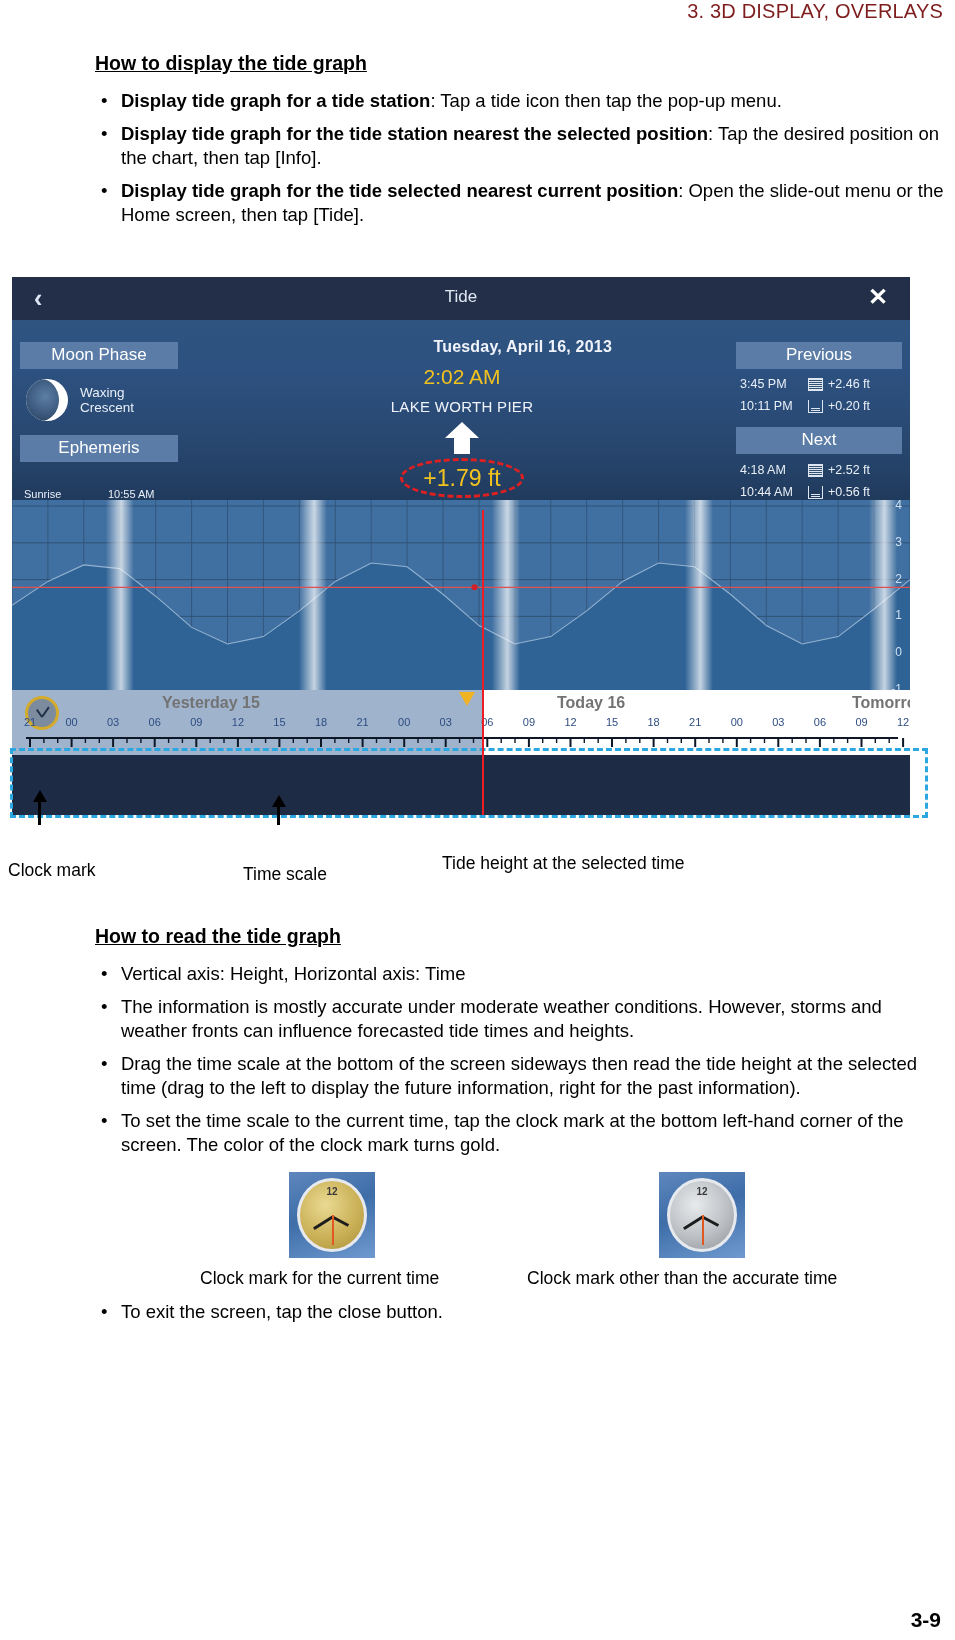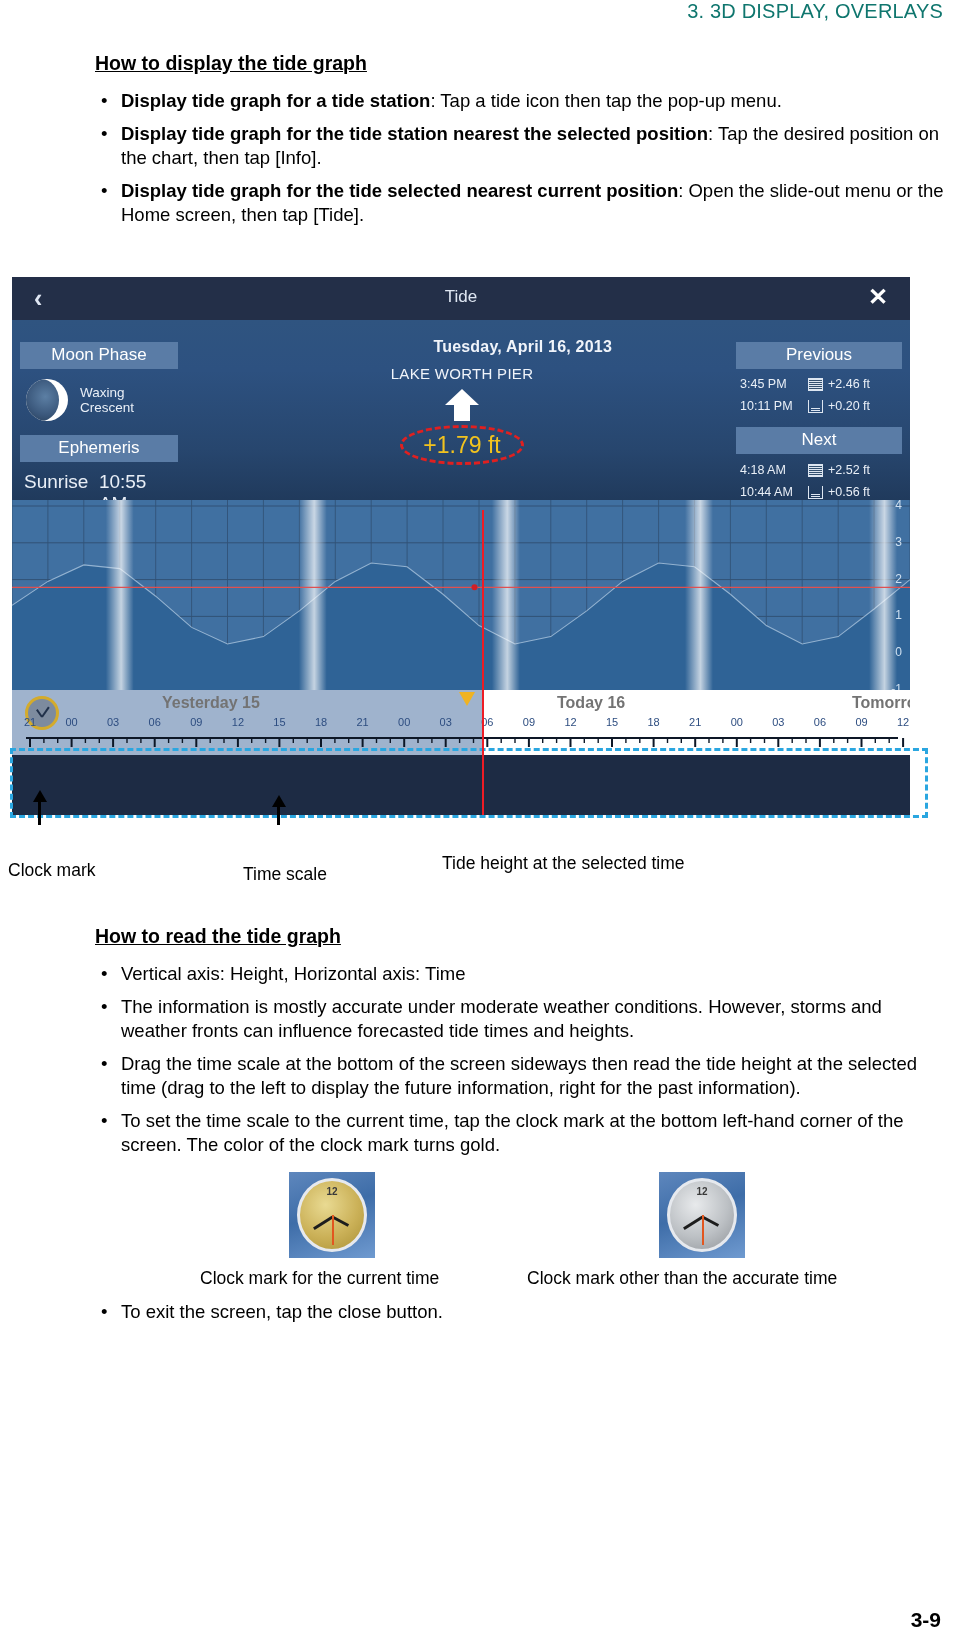--- a/index.html
+++ b/index.html
@@ -13,21 +13,21 @@
     color: #000;
     overflow: hidden;
   }
 
   
   .page-header {
     position: absolute;
     top: 0px; right: 12px;
     font-size: 20px;
     letter-spacing: .2px;
-    color: #0f766e;
+    color: #7f1d1d;
   }
   .page-footer {
     position: absolute;
     bottom: 8px; right: 14px;
     font-size: 21px;
     font-weight: bold;
   }
 
   
   .sec-title {
@@ -113,22 +113,22 @@
     position: absolute; left: -3px; top: 0;
     width: 36px; height: 42px;
     border-radius: 50%;
     background: radial-gradient(circle at 62% 42%, #5c7fa4 0%, #3b587c 55%, #22374f 100%);
   }
   .moon-label {
     color: #e9eff7; font-size: 13.5px; margin-left: 12px;
   }
   .eph-head { margin-top: 14px; }
   .eph-row {
-    display: flex; color: #e9eff7; font-size: 19px;
-    margin-top: 9px; padding-left: 4px;
+    display: flex; color: #e9eff7; font-size: 11px;
+    margin-top: 26px; padding-left: 4px; gap: 8px;
   }
   .eph-row .k { width: 76px; }
   .eph-row .v { }
 
   
   .col-center {
     position: absolute; left: 300px; top: 18px; width: 300px;
     text-align: center; color: #f0f4fa;
   }
   .c-date { font-size: 16px; font-weight: bold; letter-spacing:.2px;text-align:right; }
@@ -350,20 +350,21 @@
         <span class="v">10:55 AM</span>
       </div>
       <div class="eph-row">
         <span class="k">Sunset</span>
         <span class="v">11:45 PM</span>
       </div>
     </div>
 
     <div class="col-center">
       <div class="c-date">Tuesday, April 16, 2013</div>
+      <div class="c-time">2:02 AM</div>
       <div class="c-station">LAKE WORTH PIER</div>
       <div class="c-arrow"></div>
       <div class="c-height-wrap">
         <span class="c-height">+1.79 ft</span>
       </div>
     </div>
 
     <div class="col-right">
       <div class="panel-head">Previous</div>
       <div class="tide-row">

